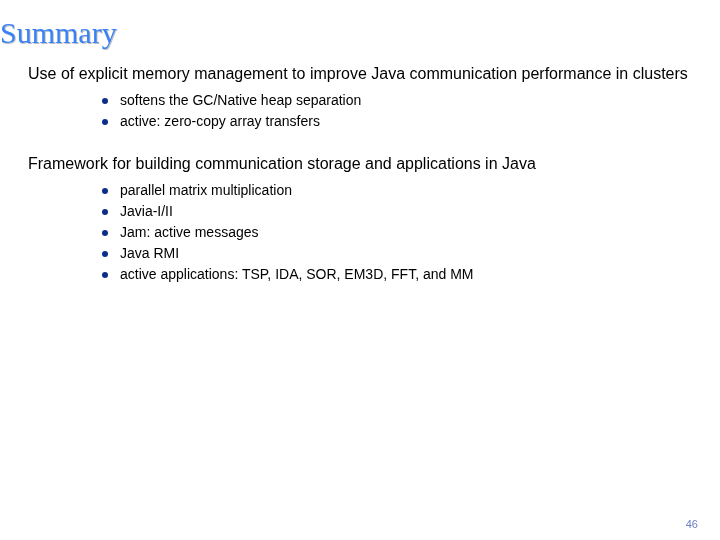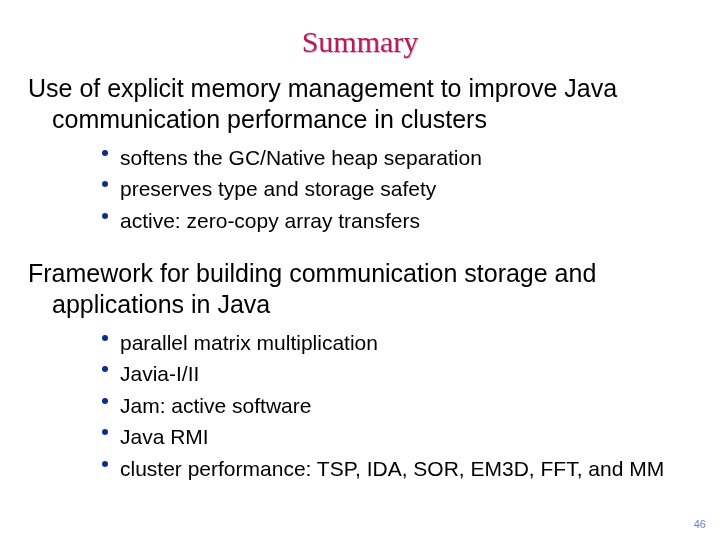--- a/index.html
+++ b/index.html
@@ -15,87 +15,86 @@
   }
   .slide {
     width: 720px;
     height: 540px;
     position: relative;
     box-sizing: border-box;
   }
   .title {
     font-family: "Times New Roman", Times, serif;
     font-size: 30px;
-    color: #be185d;
-    text-align: center;
-    padding-top: 25px;
+    color: #3b82f6;
+    text-align: left;
+    padding-top: 16px;
     text-shadow: 1px 1px 0 rgba(0,0,0,0.25);
     font-weight: normal;
   }
   .body {
     padding: 14px 28px 0 28px;
   }
   .section-text {
-    font-size: 25px;
+    font-size: 16px;
     line-height: 1.25;
     margin: 0 0 6px 0;
     padding-left: 24px;
     text-indent: -24px;
   }
   ul.bullets {
     list-style: none;
     margin: 4px 0 22px 0;
     padding: 0 0 0 74px;
   }
   ul.bullets li {
-    font-size: 21px;
+    font-size: 14px;
     line-height: 1.5;
     position: relative;
     padding-left: 18px;
   }
   ul.bullets li::before {
     content: "";
     position: absolute;
     left: 0;
     top: 8px;
     width: 6px;
     height: 6px;
     background: #0b2e8a;
     border-radius: 50%;
   }
   .page-num {
     position: absolute;
-    right: 14px;
+    right: 22px;
     bottom: 10px;
     font-size: 11px;
     color: #6b7fc6;
   }
 </style>
 </head>
 <body>
 
 <div class="slide">
 
   <div class="title">Summary</div>
 
   <div class="body">
 
     <p class="section-text">Use of explicit memory management to improve Java communication performance in clusters</p>
     <ul class="bullets">
       <li>softens the GC/Native heap separation</li>
-      <li>preserves type and storage safety</li>
       <li>active: zero-copy array transfers</li>
     </ul>
 
     <p class="section-text">Framework for building communication storage and applications in Java</p>
     <ul class="bullets">
       <li>parallel matrix multiplication</li>
       <li>Javia-I/II</li>
-      <li>Jam: active software</li>
+      <li>Jam: active messages</li>
       <li>Java RMI</li>
-      <li>cluster performance: TSP, IDA, SOR, EM3D, FFT, and MM</li>
+      <li>active applications: TSP, IDA, SOR, EM3D, FFT, and MM</li>
     </ul>
 
   </div>
 
   <div class="page-num">46</div>
 
 </div>
 
 </body></html>

